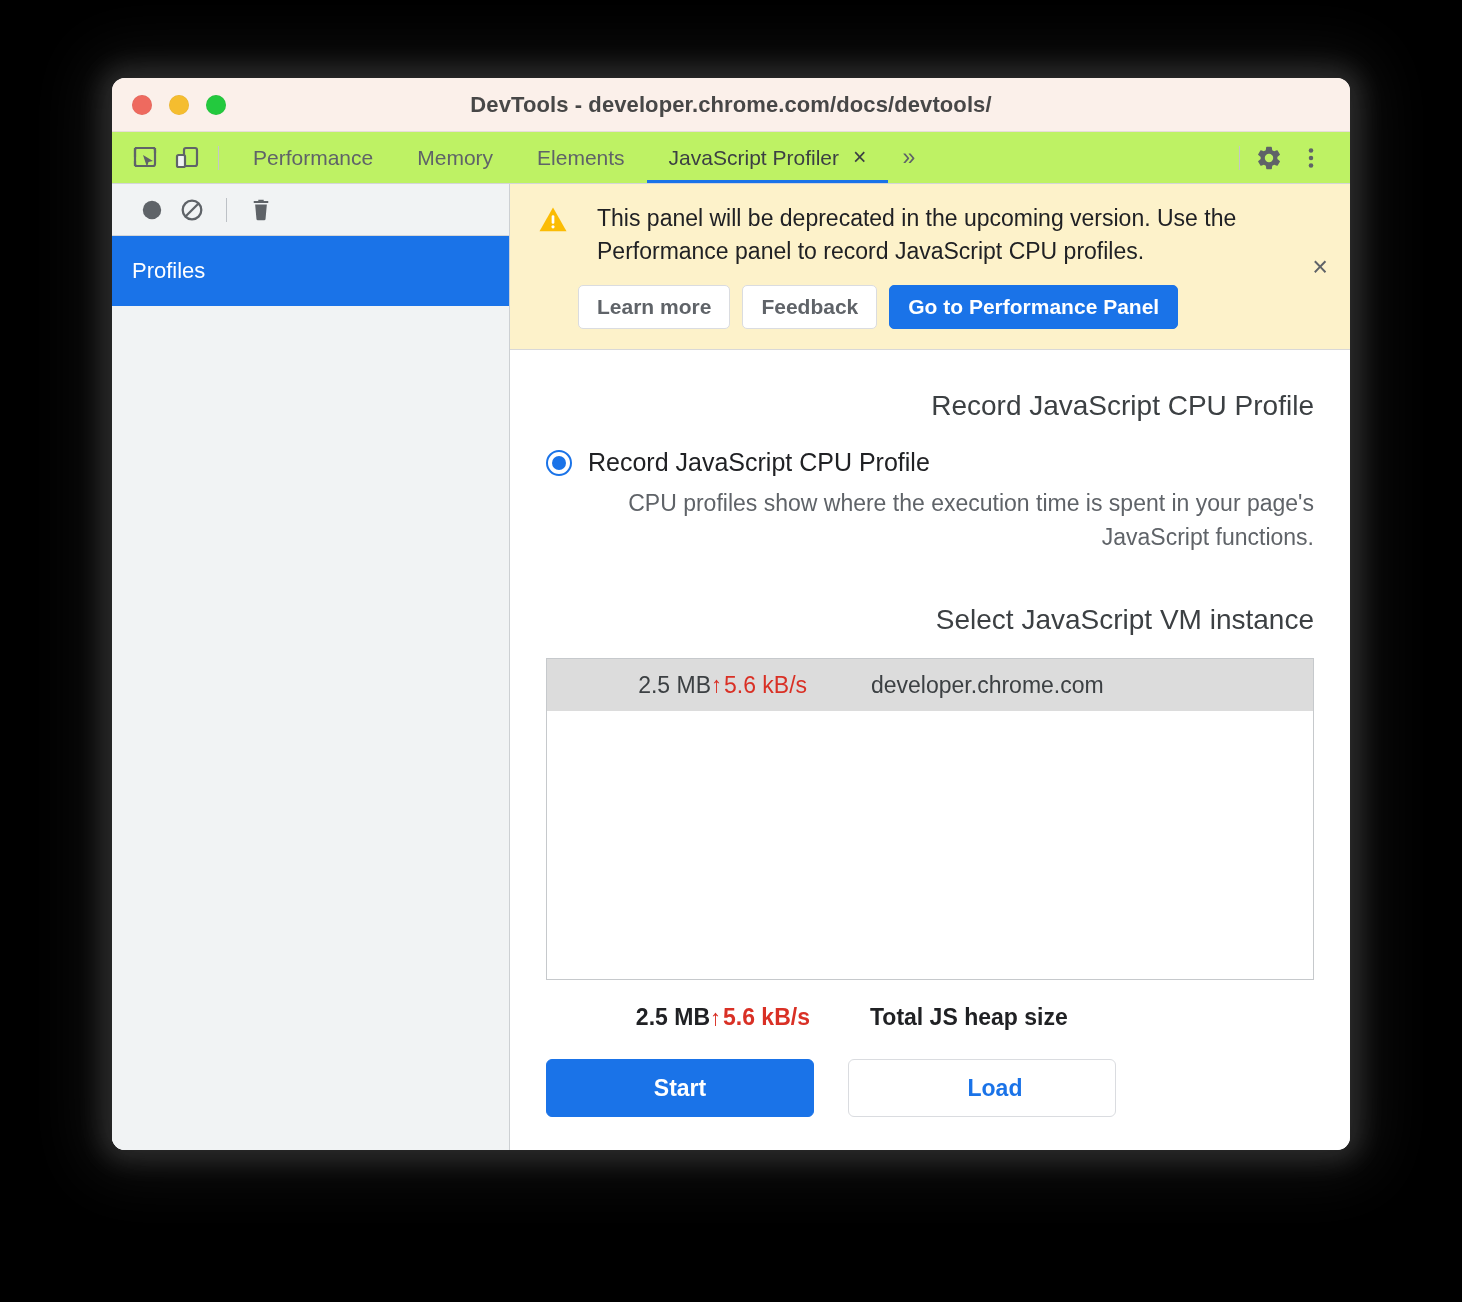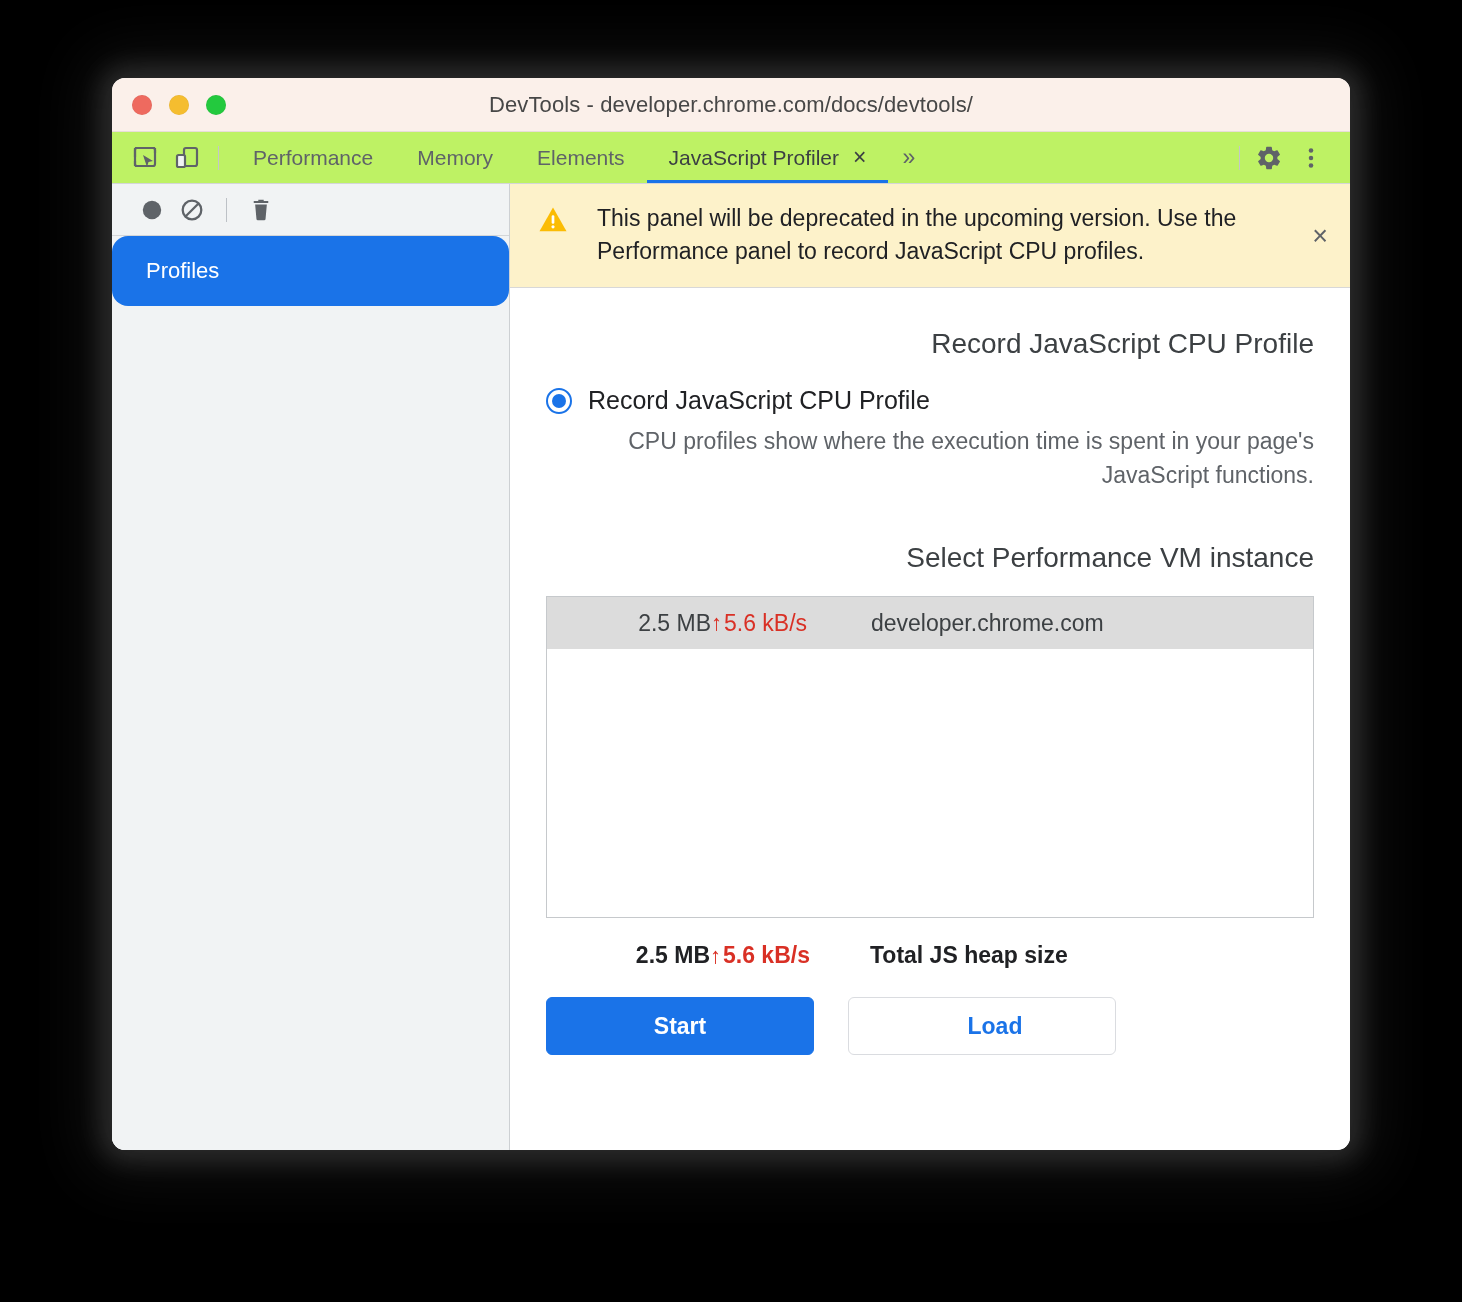--- a/index.html
+++ b/index.html
@@ -50,21 +50,21 @@
   }
   .light.red    { background: #ee6a5f; box-shadow: inset 0 0 0 0.5px rgba(0,0,0,0.07); }
   .light.yellow { background: #f5bd2f; box-shadow: inset 0 0 0 0.5px rgba(0,0,0,0.07); }
   .light.green  { background: #23c93e; box-shadow: inset 0 0 0 0.5px rgba(0,0,0,0.07); }
 
   #window-title {
     position: absolute;
     left: 0; right: 0;
     text-align: center;
     font-size: 22px;
-    font-weight: normal;
+    font-weight: bold;
     color: #474747;
     letter-spacing: 0.1px;
   }
 
   
   #tabbar {
     position: relative;
     height: 52px;
     background: #bef264;
     border-bottom: 1px solid #d4d6d8;
@@ -167,25 +167,24 @@
     height: 24px;
     background: #bdc1c6;
     margin: 0 14px;
   }
   .profile-item {
     height: 70px;
     background: #1a73e8;
     color: #ffffff;
     display: flex;
     align-items: center;
-    padding-left: 34px;
+    padding-left: 20px;
     font-size: 22px;
     box-sizing: border-box;
     cursor: pointer;
-    border-radius: 16px;
   }
   #sidebar-rest {
     flex: 1;
     background: #f1f3f4;
   }
 
   
   #content {
     flex: 1;
     background: #ffffff;
@@ -482,33 +481,38 @@
         <div class="banner-row">
           <span class="warn-icon">
             <svg width="30" height="27" viewBox="0 0 24 22">
               <path d="M12 1.2 L23 20.6 H1 Z" fill="#fbbc04"></path>
               <rect x="10.9" y="7.5" width="2.2" height="7" rx="1" fill="#ffffff"></rect>
               <circle cx="12" cy="17" r="1.3" fill="#ffffff"></circle>
             </svg>
           </span>
           <div class="banner-text">This panel will be deprecated in the upcoming version. Use the Performance panel to record JavaScript CPU profiles.</div>
         </div>
+        <div class="banner-buttons">
+          <div class="bn-btn plain">Learn more</div>
+          <div class="bn-btn plain">Feedback</div>
+          <div class="bn-btn primary">Go to Performance Panel</div>
+        </div>
         <div id="banner-close">×</div>
       </div>
 
       <div id="launch">
         <h2 class="section-title">Record JavaScript CPU Profile</h2>
 
         <div class="radio-row">
           <span class="radio"></span>
           <span class="radio-label">Record JavaScript CPU Profile</span>
         </div>
         <div class="radio-desc">CPU profiles show where the execution time is spent in your page's JavaScript functions.</div>
 
-        <h2 class="subsection-title">Select Performance VM instance</h2>
+        <h2 class="subsection-title">Select JavaScript VM instance</h2>
 
         <div id="vm-list">
           <div class="vm-row">
             <span class="vm-size">2.5 MB</span>
             <span class="vm-rate">
               <span class="arrow-up">↑</span>
               <span>5.6 kB/s</span>
             </span>
             <span class="vm-name">developer.chrome.com</span>
           </div>

